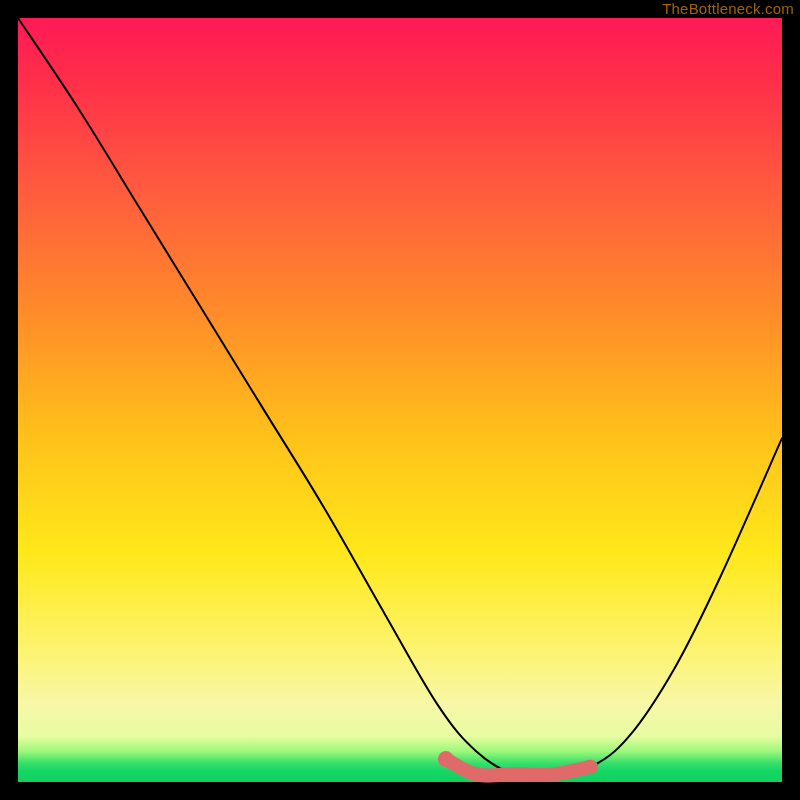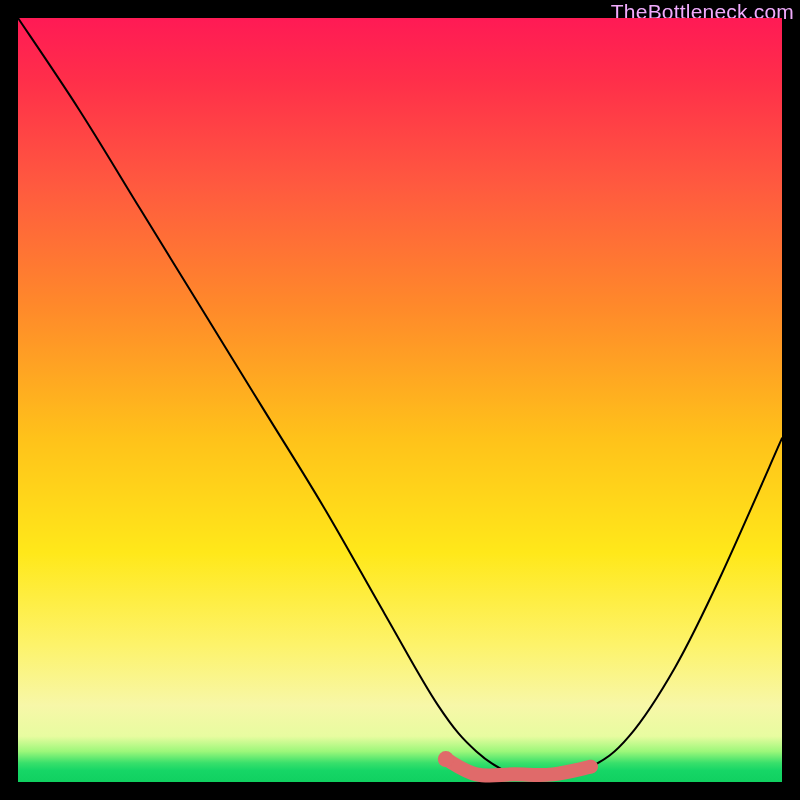--- a/index.html
+++ b/index.html
@@ -44,22 +44,22 @@
       #9cf77a 96%,
       #39e06b 97.5%,
       #16d666 98.5%,
       #10d060 100%
     );
   }
   .watermark {
     position: absolute;
     top: 0px;
     right: 6px;
-    color: #f0abfc;
-    font-size: 21px;
+    color: #a16207;
+    font-size: 15px;
     letter-spacing: 0.2px;
     user-select: none;
   }
   svg.curve {
     position: absolute;
     inset: 0;
     width: 100%;
     height: 100%;
     overflow: visible;
   }

